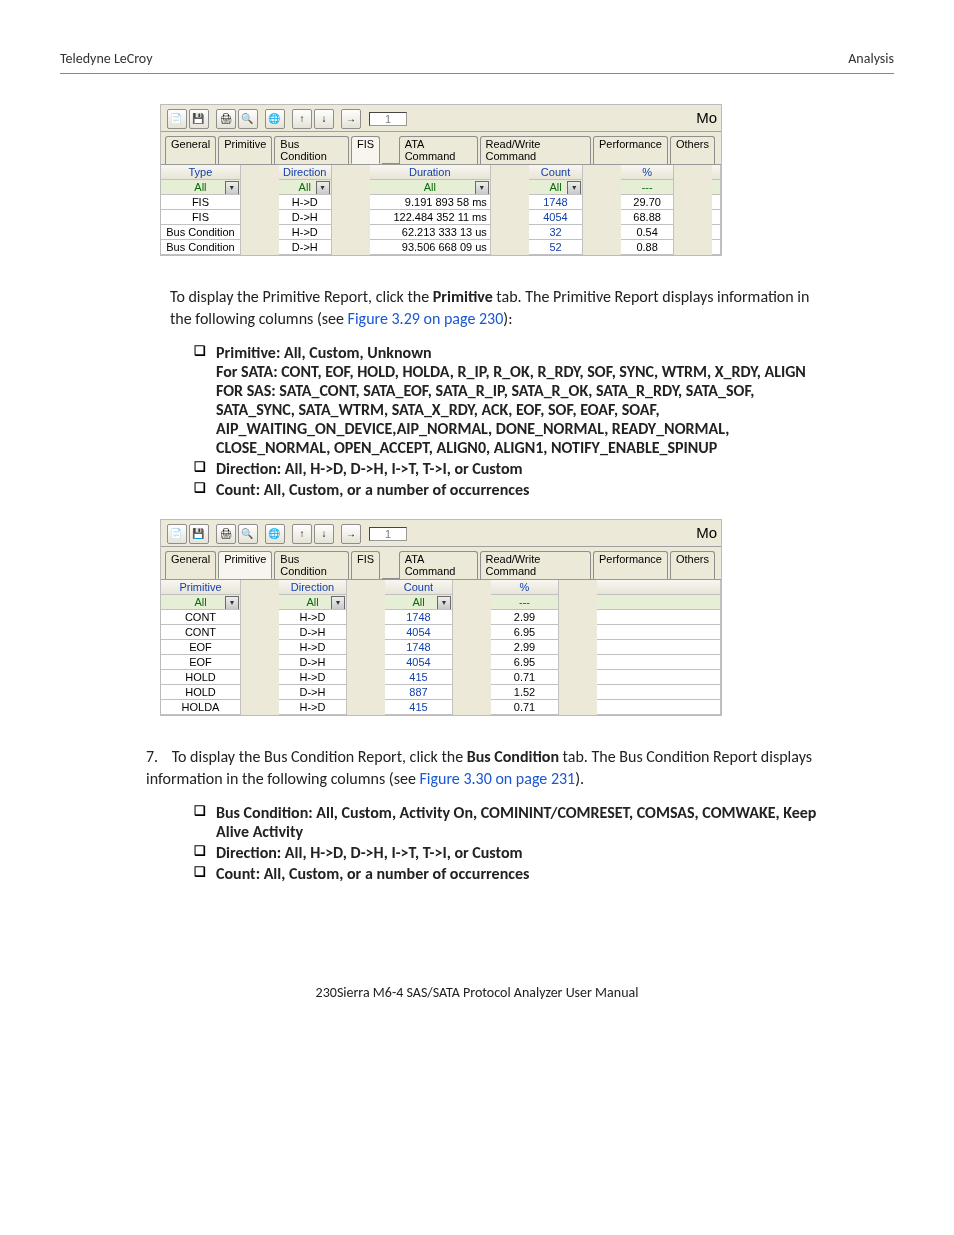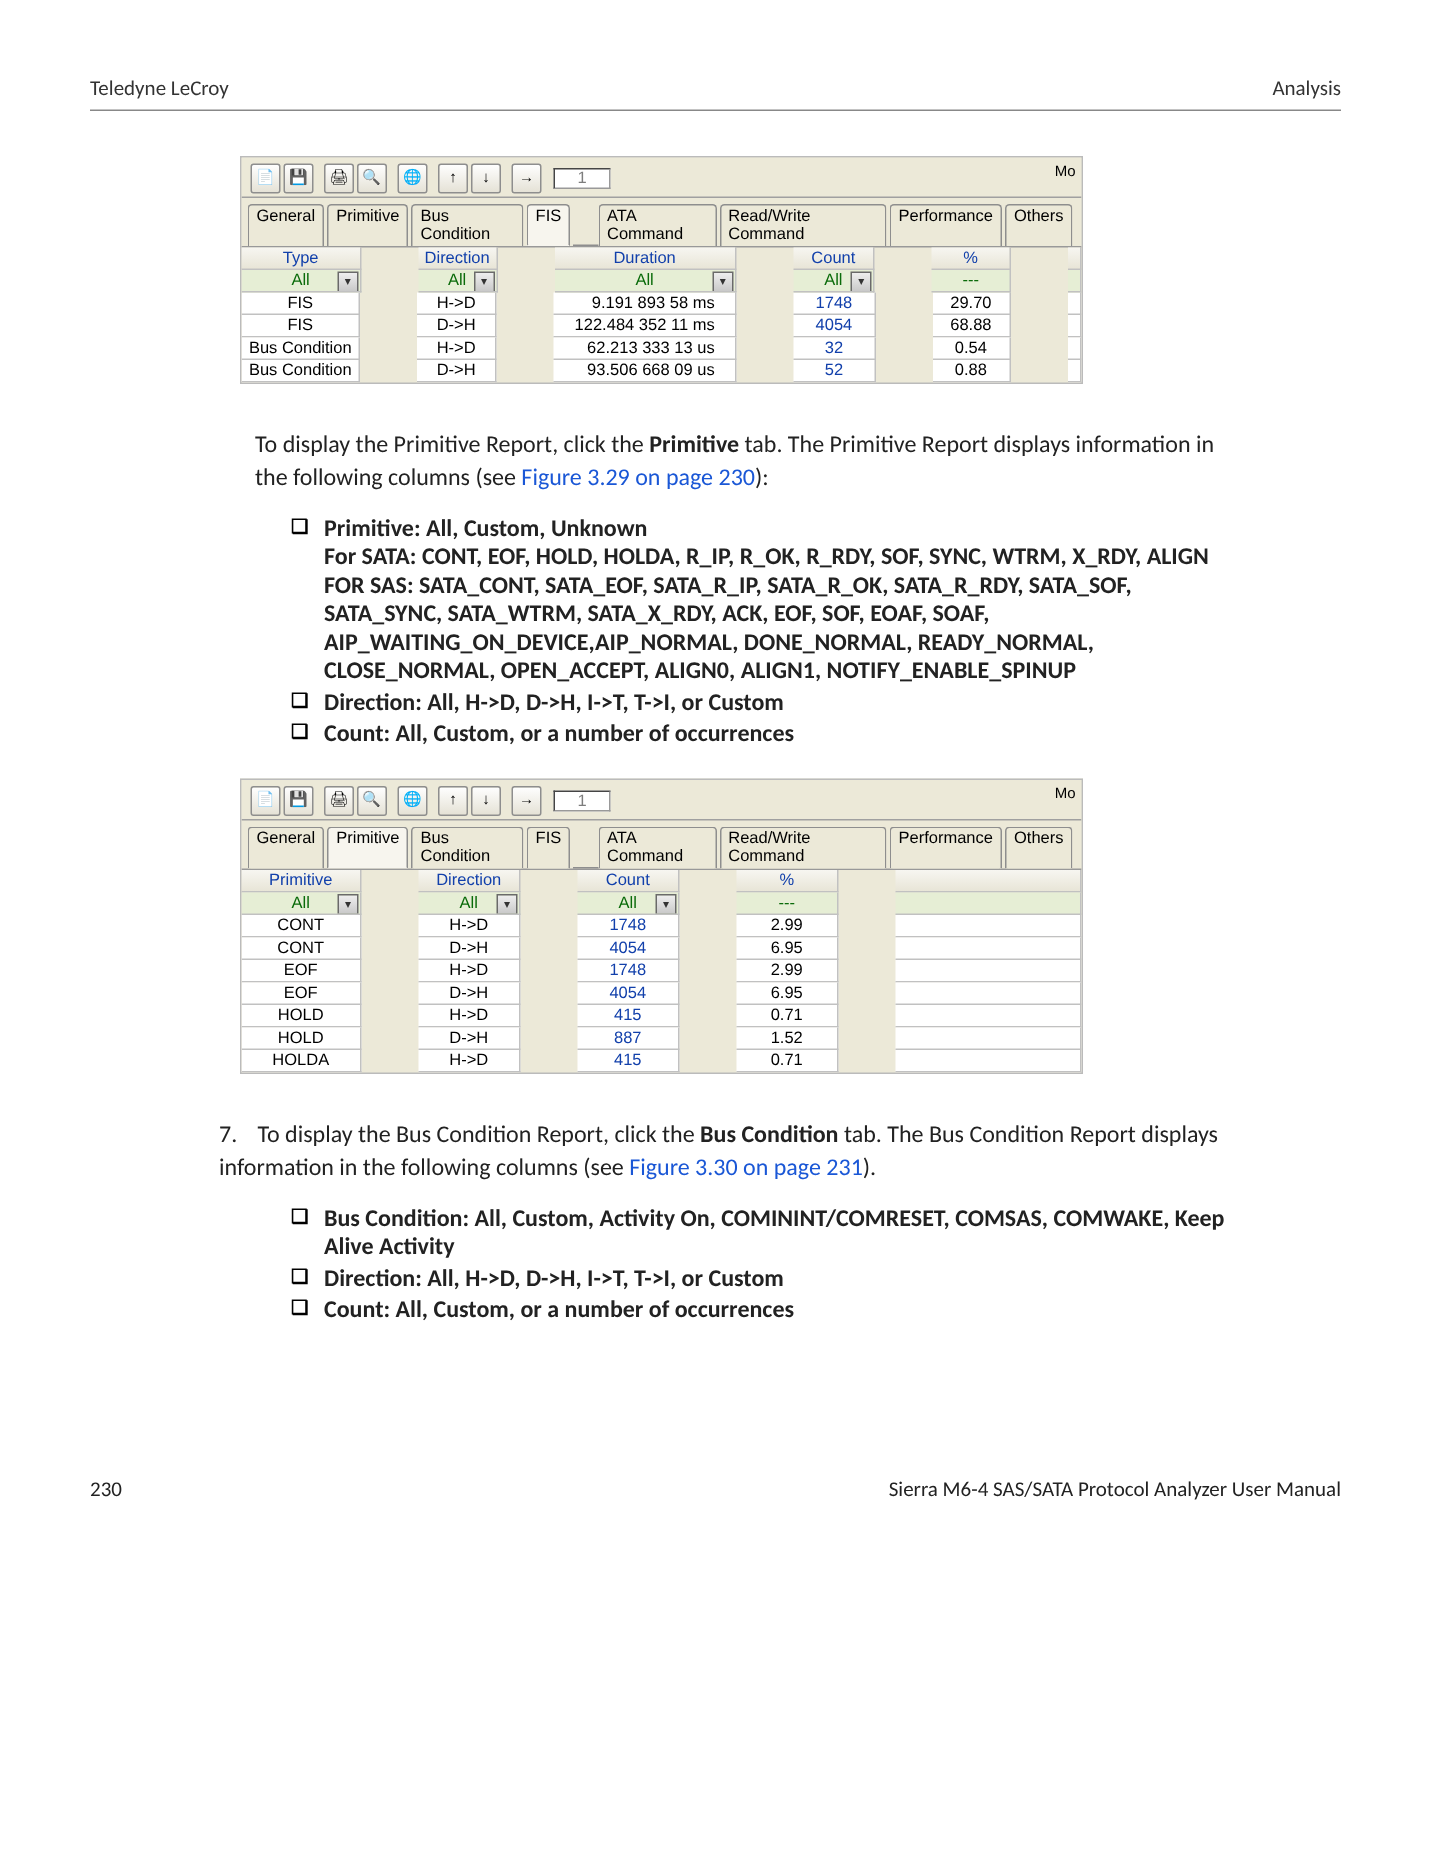--- a/index.html
+++ b/index.html
@@ -69,21 +69,21 @@
     min-width: 28px;
     text-align: center;
     color: #7d7d7d;
     font-size: 11px;
     padding: 0 4px;
   }
   .mo {
     position: absolute;
     right: 4px;
     top: 4px;
-    font-size: 10px;
+    font-size: 15px;
     color: #000;
     text-align: right;
   }
   .tabs-row {
     display: flex;
     padding: 4px 4px 0 4px;
     gap: 0;
     background: #ece9d8;
   }
   .tab {
@@ -162,21 +162,21 @@
   .w-pct  { width: 64px; }
   .w-rest { flex: 1; }
 
   .w2-prim { width: 80px; }
   .w2-dir  { width: 68px; }
   .w2-cnt  { width: 68px; }
   .w2-pct  { width: 68px; }
 
   .greenN { color: #0a6b0a; }
   .blueN  { color: #1240ab; }
-  .c-right { text-align: right !important; padding-right: 14px; }
+  .c-right { text-align: right !important; padding-right: 3px; }
   .c-center{ text-align: center !important; }
 
   
   .para { font-size: 16px; line-height: 1.35; margin: 14px 0; }
   .link { color: #1a57d6; }
   .bul { list-style: none; padding: 0; margin: 6px 0 10px 24px; }
   .bul li { position: relative; padding-left: 22px; margin: 2px 0; font-size: 16px; font-weight: bold; }
   .bul li::before {
     content: "❏";
     position: absolute;
@@ -187,21 +187,21 @@
   }
   .num-item { margin-left: -2px; }
   .num-item .num { display: inline-block; width: 22px; }
 
   .footer {
     position: absolute;
     bottom: 38px;
     left: 60px;
     right: 60px;
     display: flex;
-    justify-content: space-between;
+    justify-content: center;
     font-size: 14px;
   }
 </style>
 </head>
 <body>
 
 <div class="page">
 
   <div class="hdr">
     <span>Teledyne LeCroy</span>

